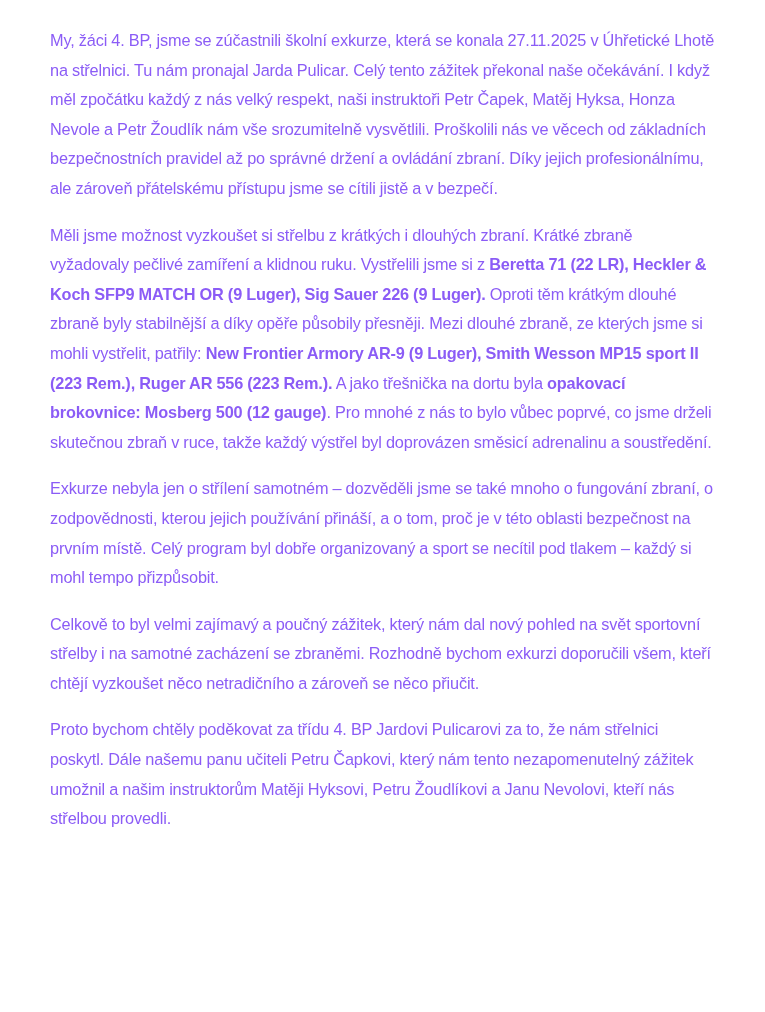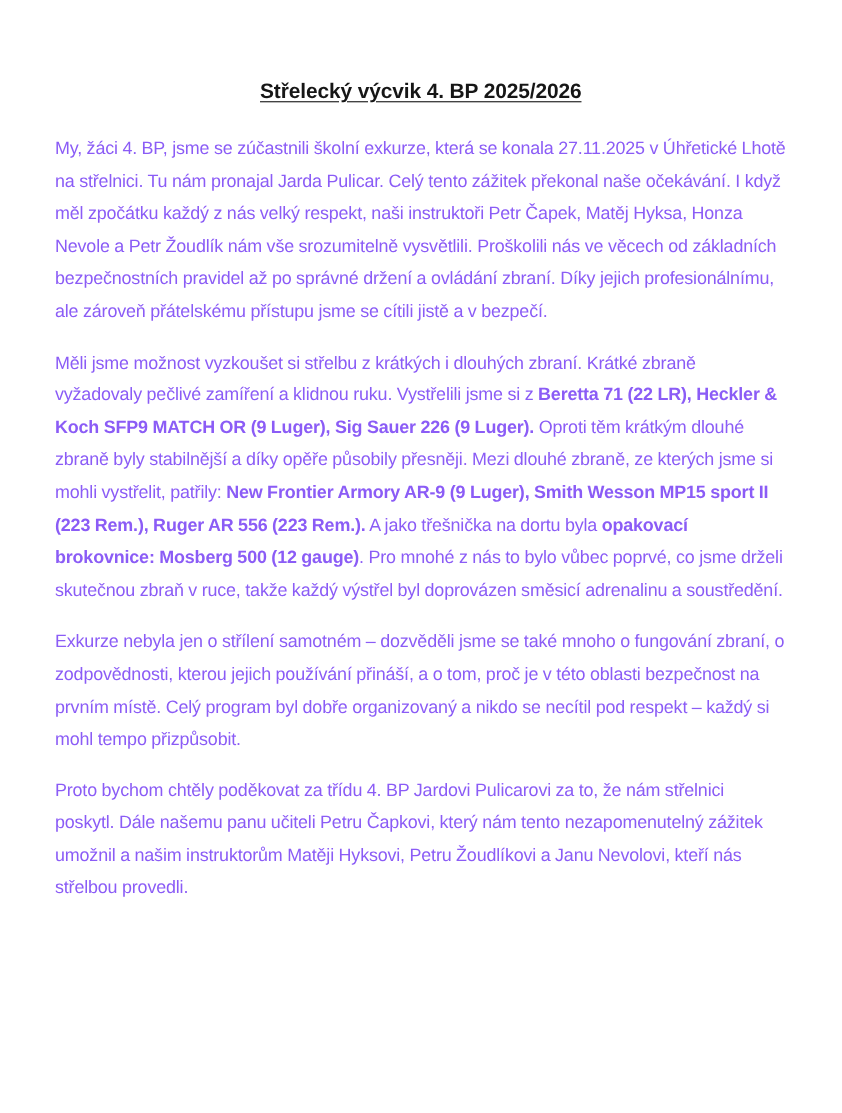--- a/index.html
+++ b/index.html
@@ -50,28 +50,28 @@
   }
   .b {
     font-weight: bold;
   }
 </style>
 </head>
 <body>
 
 <div class="page">
 
-  <h1 class="doc-title">Střelecký výcvik 4. BP 2025/2026</h1>
 
   <div class="body-block">
 
     <p class="para">My, žáci 4. BP, jsme se zúčastnili školní exkurze, která se konala 27.11.2025 v Úhřetické Lhotě na střelnici. Tu nám pronajal Jarda Pulicar. Celý tento zážitek překonal naše očekávání. I když měl zpočátku každý z nás velký respekt, naši instruktoři Petr Čapek, Matěj Hyksa, Honza Nevole a Petr Žoudlík nám vše srozumitelně vysvětlili. Proškolili nás ve věcech od základních bezpečnostních pravidel až po správné držení a ovládání zbraní. Díky jejich profesionálnímu, ale zároveň přátelskému přístupu jsme se cítili jistě a v bezpečí.</p>
 
     <p class="para"><span>Měli jsme možnost vyzkoušet si střelbu z krátkých i dlouhých zbraní. Krátké zbraně vyžadovaly pečlivé zamíření a klidnou ruku. Vystřelili jsme si z </span><span class="b">Beretta 71 (22 LR), Heckler &amp; Koch SFP9 MATCH OR (9 Luger), Sig Sauer 226 (9 Luger).</span><span> Oproti těm krátkým dlouhé zbraně byly stabilnější a díky opěře působily přesněji. Mezi dlouhé zbraně, ze kterých jsme si mohli vystřelit, patřily: </span><span class="b">New Frontier Armory AR-9 (9 Luger), Smith Wesson MP15 sport II (223 Rem.), Ruger AR 556 (223 Rem.).</span><span> A jako třešnička na dortu byla </span><span class="b">opakovací brokovnice: Mosberg 500 (12 gauge)</span><span>. Pro mnohé z nás to bylo vůbec poprvé, co jsme drželi skutečnou zbraň v ruce, takže každý výstřel byl doprovázen směsicí adrenalinu a soustředění.</span></p>
 
-    <p class="para">Exkurze nebyla jen o střílení samotném – dozvěděli jsme se také mnoho o fungování zbraní, o zodpovědnosti, kterou jejich používání přináší, a o tom, proč je v této oblasti bezpečnost na prvním místě. Celý program byl dobře organizovaný a nikdo se necítil pod respekt – každý si mohl tempo přizpůsobit.</p>
+    <p class="para">Exkurze nebyla jen o střílení samotném – dozvěděli jsme se také mnoho o fungování zbraní, o zodpovědnosti, kterou jejich používání přináší, a o tom, proč je v této oblasti bezpečnost na prvním místě. Celý program byl dobře organizovaný a sport se necítil pod tlakem – každý si mohl tempo přizpůsobit.</p>
 
+    <p class="para">Celkově to byl velmi zajímavý a poučný zážitek, který nám dal nový pohled na svět sportovní střelby i na samotné zacházení se zbraněmi. Rozhodně bychom exkurzi doporučili všem, kteří chtějí vyzkoušet něco netradičního a zároveň se něco přiučit.</p>
 
     <p class="para">Proto bychom chtěly poděkovat za třídu 4. BP Jardovi Pulicarovi za to, že nám střelnici poskytl. Dále našemu panu učiteli Petru Čapkovi, který nám tento nezapomenutelný zážitek umožnil a našim instruktorům Matěji Hyksovi, Petru Žoudlíkovi a Janu Nevolovi, kteří nás střelbou provedli.</p>
 
   </div>
 
 </div>
 
 </body></html>

